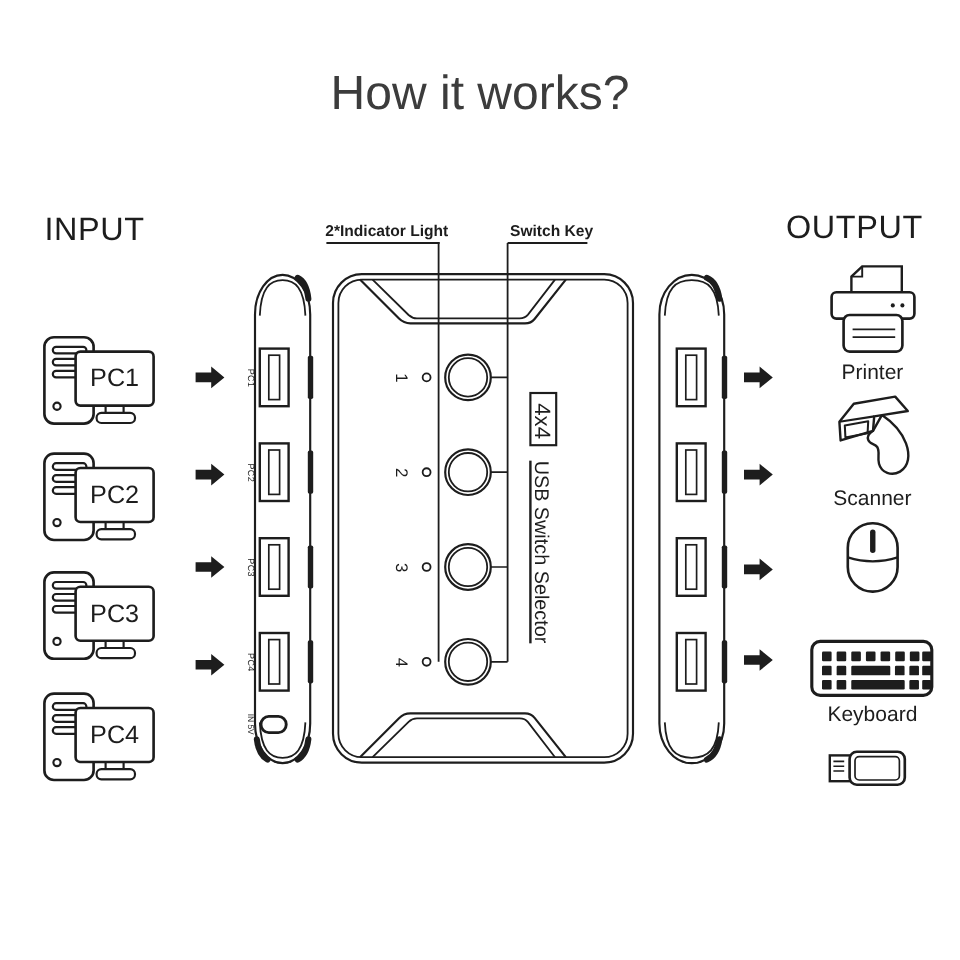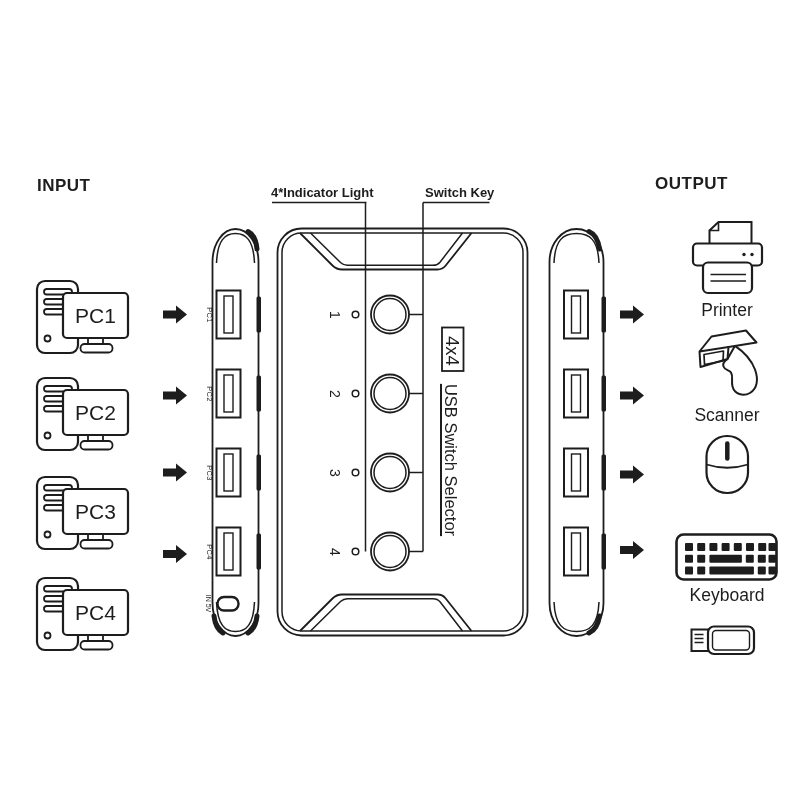--- a/index.html
+++ b/index.html
@@ -9,21 +9,21 @@
     font-family:"Liberation Sans","DejaVu Sans",sans-serif; color:var(--ink);
     overflow:hidden;
   }
   #art { position:absolute; left:0; top:0; }
   .ln  { stroke:var(--ink); fill:none; }
   .lnf { stroke:var(--ink); fill:var(--bg); }
   .ink { fill:var(--ink); stroke:none; }
   .txt { position:absolute; white-space:nowrap; }
   .rot { transform-origin:0 0; transform:rotate(90deg); text-align:center; }
   .title { left:0; top:56px; width:800px; text-align:center; font-size:40px; color:var(--title); }
-  .section-label { font-size:17px; letter-spacing:.5px;font-weight:bold; }
+  .section-label { font-size:27px; letter-spacing:.5px; }
   .pc-label { width:65px; height:45px; line-height:45px; text-align:center; font-size:21px; }
   .lead-label { font-size:13px; font-weight:600; }
   .chan { width:16px; height:16px; line-height:16px; font-size:14px; }
   .portlab { width:28px; height:10px; line-height:10px; font-size:7.5px; letter-spacing:.3px; }
   .powerlab { width:27px; height:9px; line-height:9px; font-size:7px; }
   .model { width:27px; height:20px; line-height:20px; font-size:18.5px; }
   .prodname { width:158px; height:20px; line-height:20px; font-size:16.5px;
               text-decoration:underline; text-underline-offset:3px; text-decoration-thickness:1.5px; }
   .outlab { width:150px; text-align:center; font-size:17.5px; }
 </style>
@@ -193,30 +193,31 @@
   </g>
 
   <g>
     <rect class="lnf" x="691.5" y="629.5" width="20" height="21.5" stroke-width="2"></rect>
     <path class="ln" d="M 694.5 634.5 H 703.5 M 694.5 638.5 H 703.5 M 694.5 642.5 H 703.5" stroke-width="1.3"></path>
     <rect class="lnf" x="708" y="626.5" width="46" height="27.5" rx="6" stroke-width="2.2"></rect>
     <rect class="ln" x="712.5" y="630.5" width="37" height="19.5" rx="3.5" stroke-width="1.4"></rect>
   </g>
 </svg>
 
+<div class="txt title">How it works?</div>
 
 <div class="txt section-label" style="left:37px; top:176px;">INPUT</div>
 <div class="txt section-label" style="left:655px; top:174px;">OUTPUT</div>
 
 <div class="txt pc-label" style="left:63px; top:293px;">PC1</div>
 <div class="txt pc-label" style="left:63px; top:390px;">PC2</div>
 <div class="txt pc-label" style="left:63px; top:489px;">PC3</div>
 <div class="txt pc-label" style="left:63px; top:590px;">PC4</div>
 
-<div class="txt lead-label" style="left:271px; top:185px;">4*Indicator Light</div>
+<div class="txt lead-label" style="left:271px; top:185px;">2*Indicator Light</div>
 <div class="txt lead-label" style="left:425px; top:185px;">Switch Key</div>
 
 <div class="txt rot chan" style="left:343px; top:306.5px;">1</div>
 <div class="txt rot chan" style="left:343px; top:385.5px;">2</div>
 <div class="txt rot chan" style="left:343px; top:464.5px;">3</div>
 <div class="txt rot chan" style="left:343px; top:543.5px;">4</div>
 
 <div class="txt rot portlab" style="left:214px; top:300.5px;">PC1</div>
 <div class="txt rot portlab" style="left:214px; top:379.5px;">PC2</div>
 <div class="txt rot portlab" style="left:214px; top:458.5px;">PC3</div>

